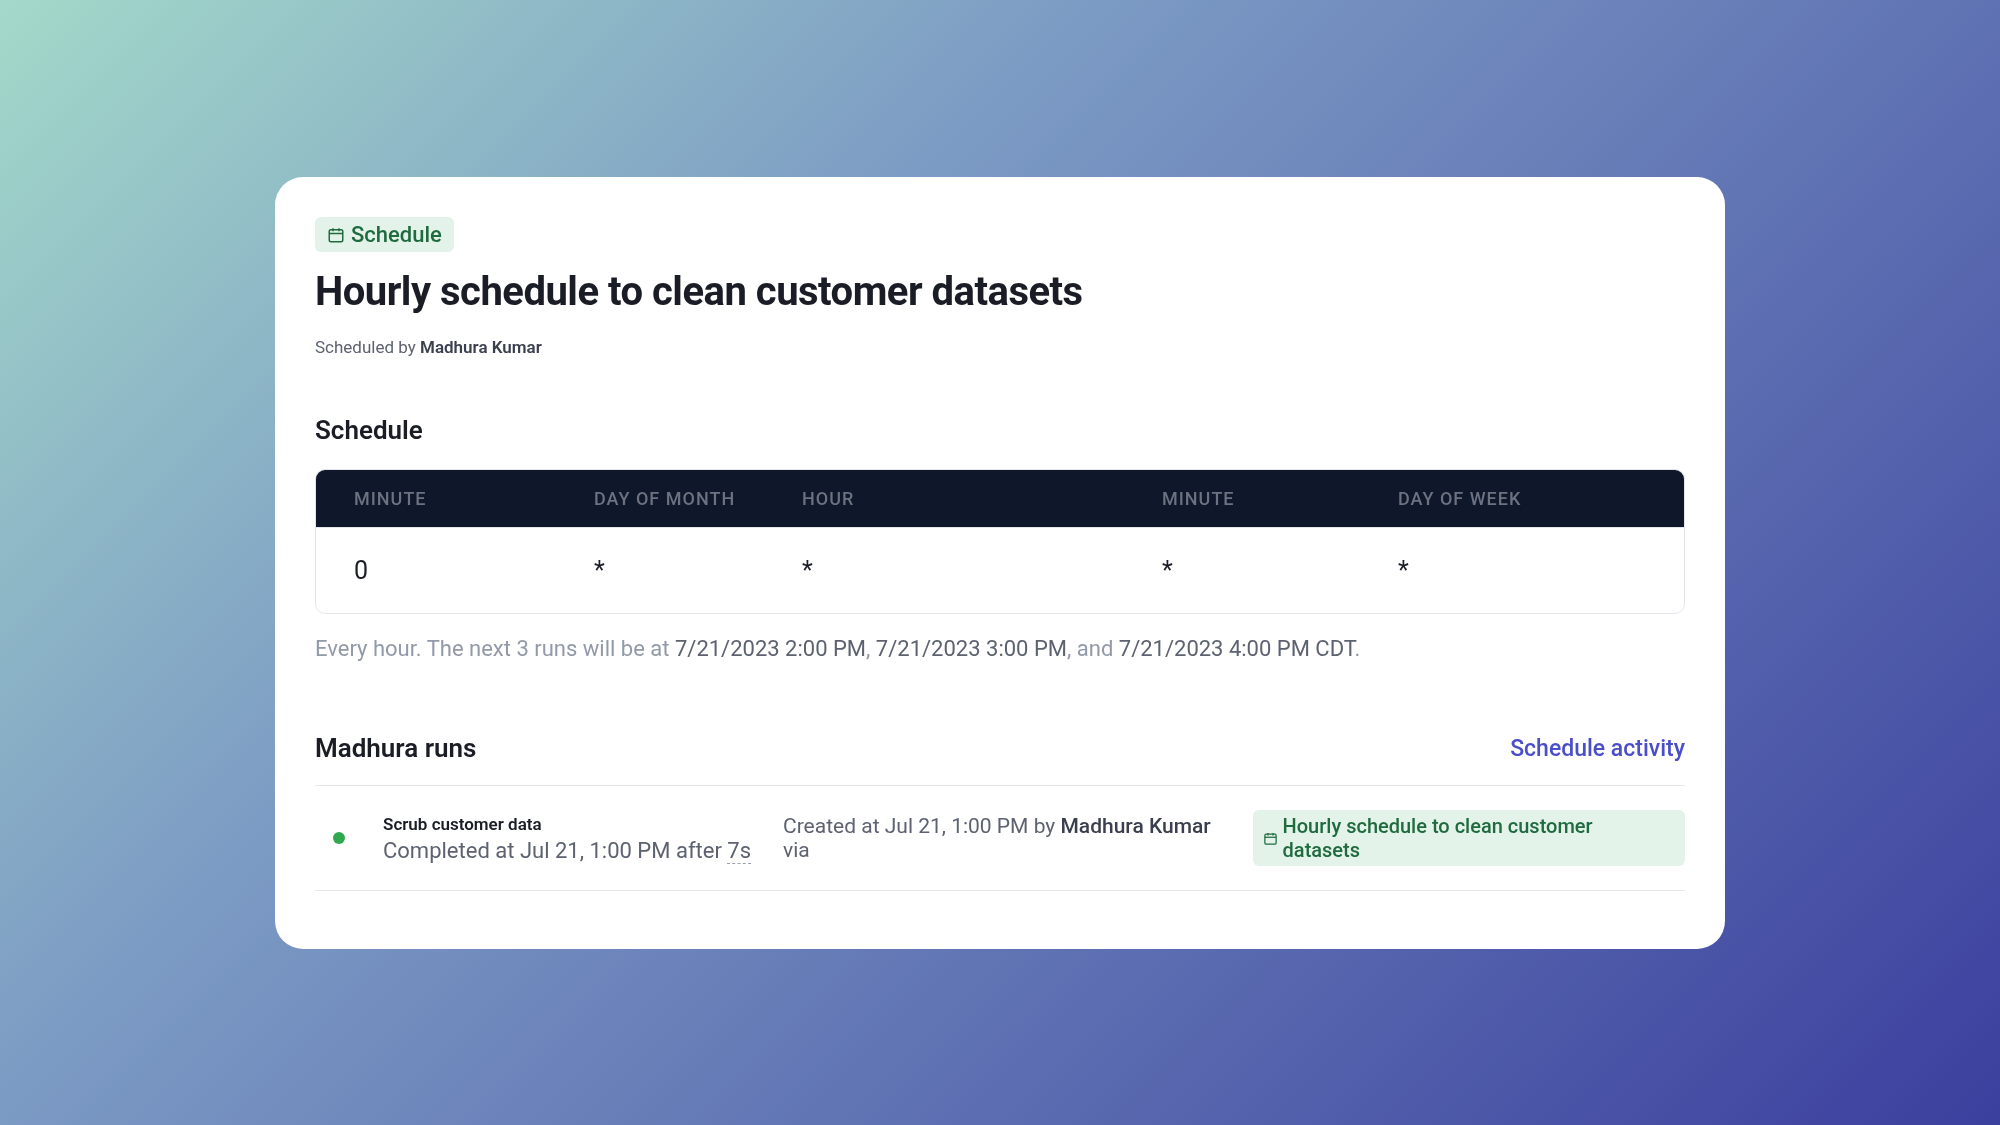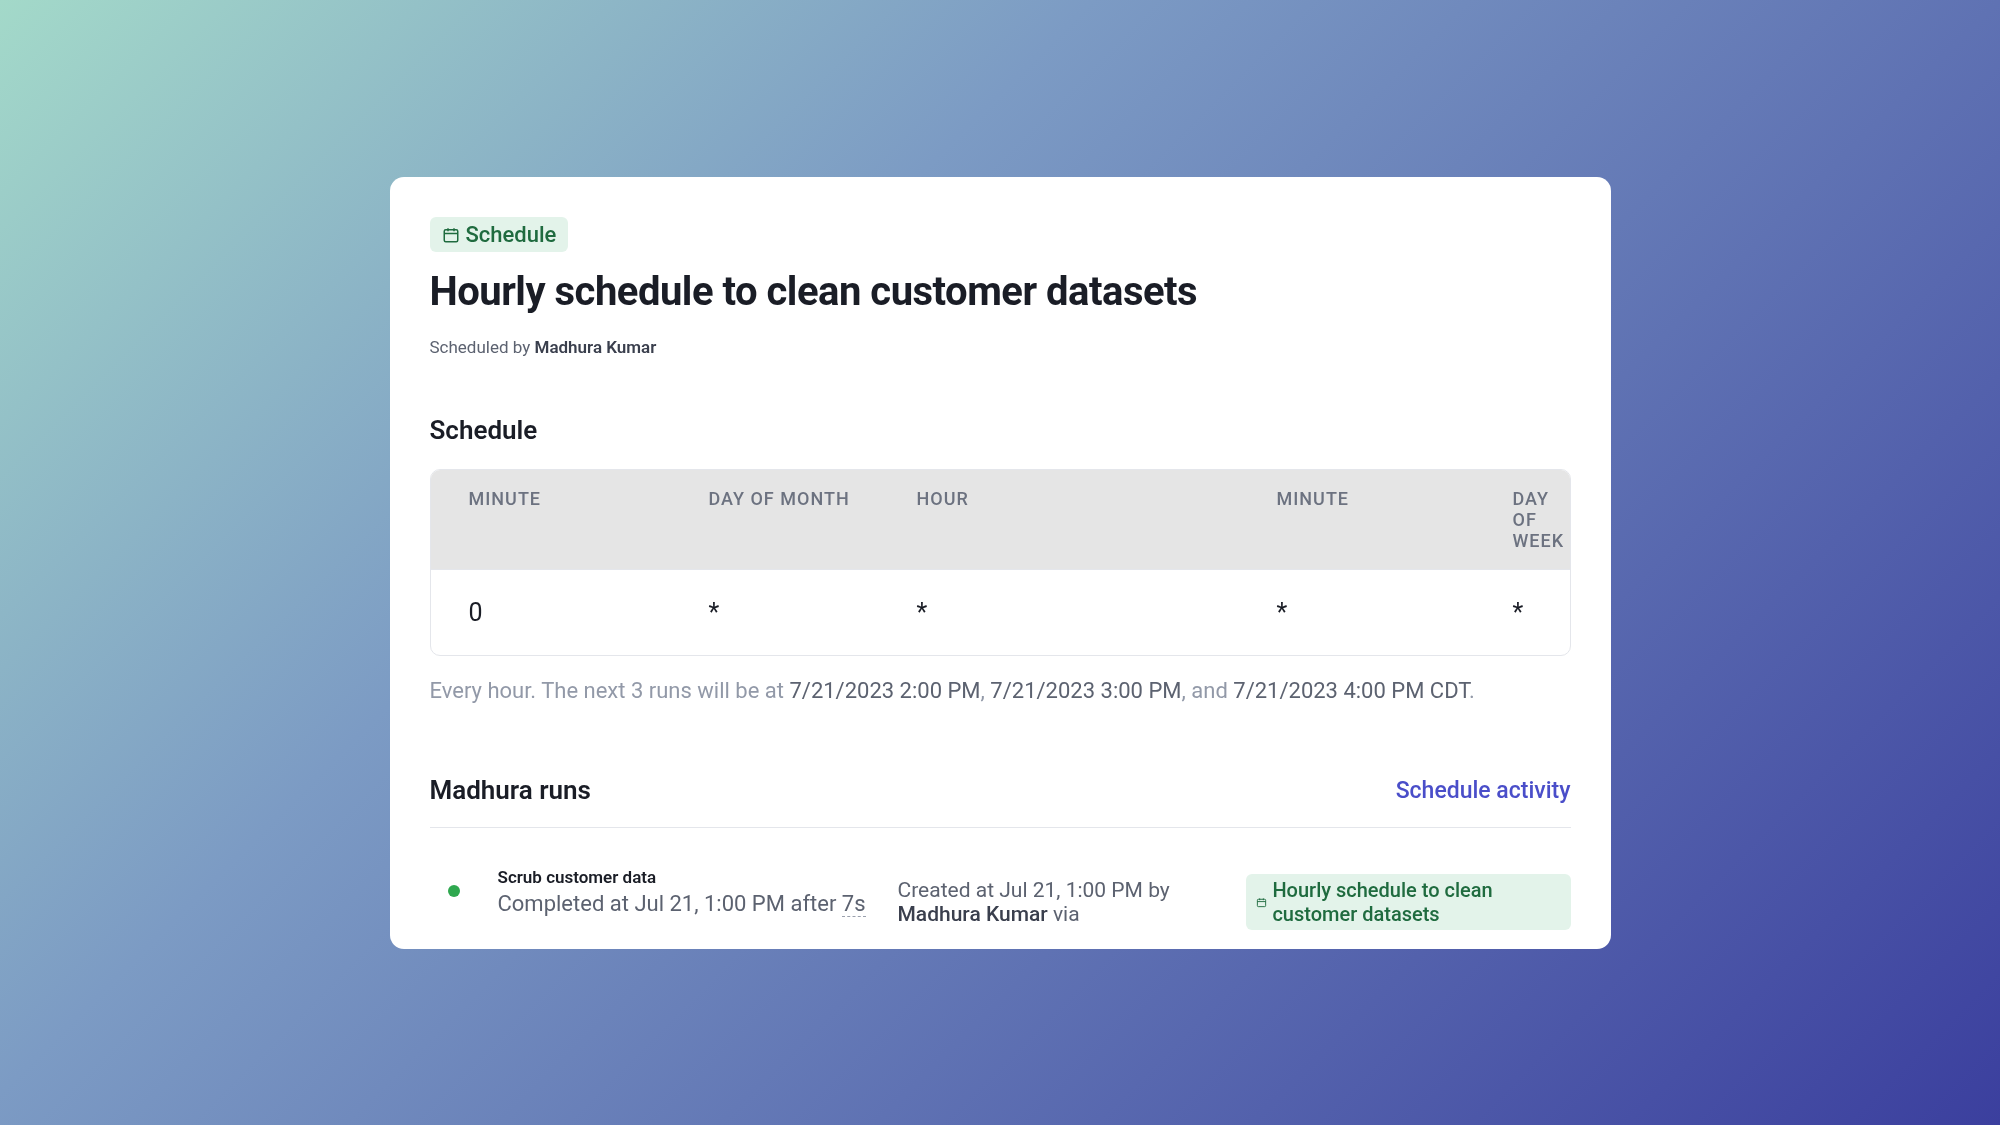--- a/index.html
+++ b/index.html
@@ -8,22 +8,22 @@
   background: linear-gradient(135deg, #a3d9c9 0%, #7c9bc4 35%, #3b3f9e 100%);
   width: 2000px;
   height: 1125px;
   display: flex;
   align-items: flex-start;
   justify-content: center;
   padding-top: 177px;
 }
 .card {
   background: #fff;
-  border-radius: 14px;
-  width: 1221px;
+  border-radius: 28px;
+  width: 1450px;
   padding: 40px 40px 0 40px;
   overflow: hidden;
   height: 772px;
 }
 .badge {
   display: inline-flex;
   align-items: center;
   gap: 6px;
   background: #e3f3ea;
   color: #1f6b3f;
@@ -54,21 +54,21 @@
 }
 .cron-table {
   margin-top: 24px;
   border: 1px solid #e4e6eb;
   border-radius: 10px;
   overflow: hidden;
 }
 .cron-header {
   display: grid;
   grid-template-columns: 240px 208px 360px 236px 1fr;
-  background: #e5e5e5;
+  background: #0f172a;
   border-bottom: 1px solid #e4e6eb;
 }
 .cron-header > div {
   padding: 18px 0 18px 38px;
   font-size: 18px;
   letter-spacing: 1px;
   color: #6c7280;
   font-weight: 500;
 }
 .cron-row {
@@ -128,21 +128,20 @@
 .run-completed { font-size: 22px; color: #5c6270; margin-top: 4px; }
 .run-duration { border-bottom: 1px dashed #9aa0ad; }
 .run-right {
   flex: 1;
   display: flex;
   align-items: center;
   justify-content: flex-end;
   gap: 10px;
   font-size: 21px;
   color: #5c6270;
-  margin-top: 22px;
 }
 .run-right .name { color: #3a3f4d; font-weight: 500; }
 .badge-small {
   display: inline-flex;
   align-items: center;
   gap: 5px;
   background: #e3f3ea;
   color: #1f6b3f;
   padding: 4px 10px;
   border-radius: 6px;

